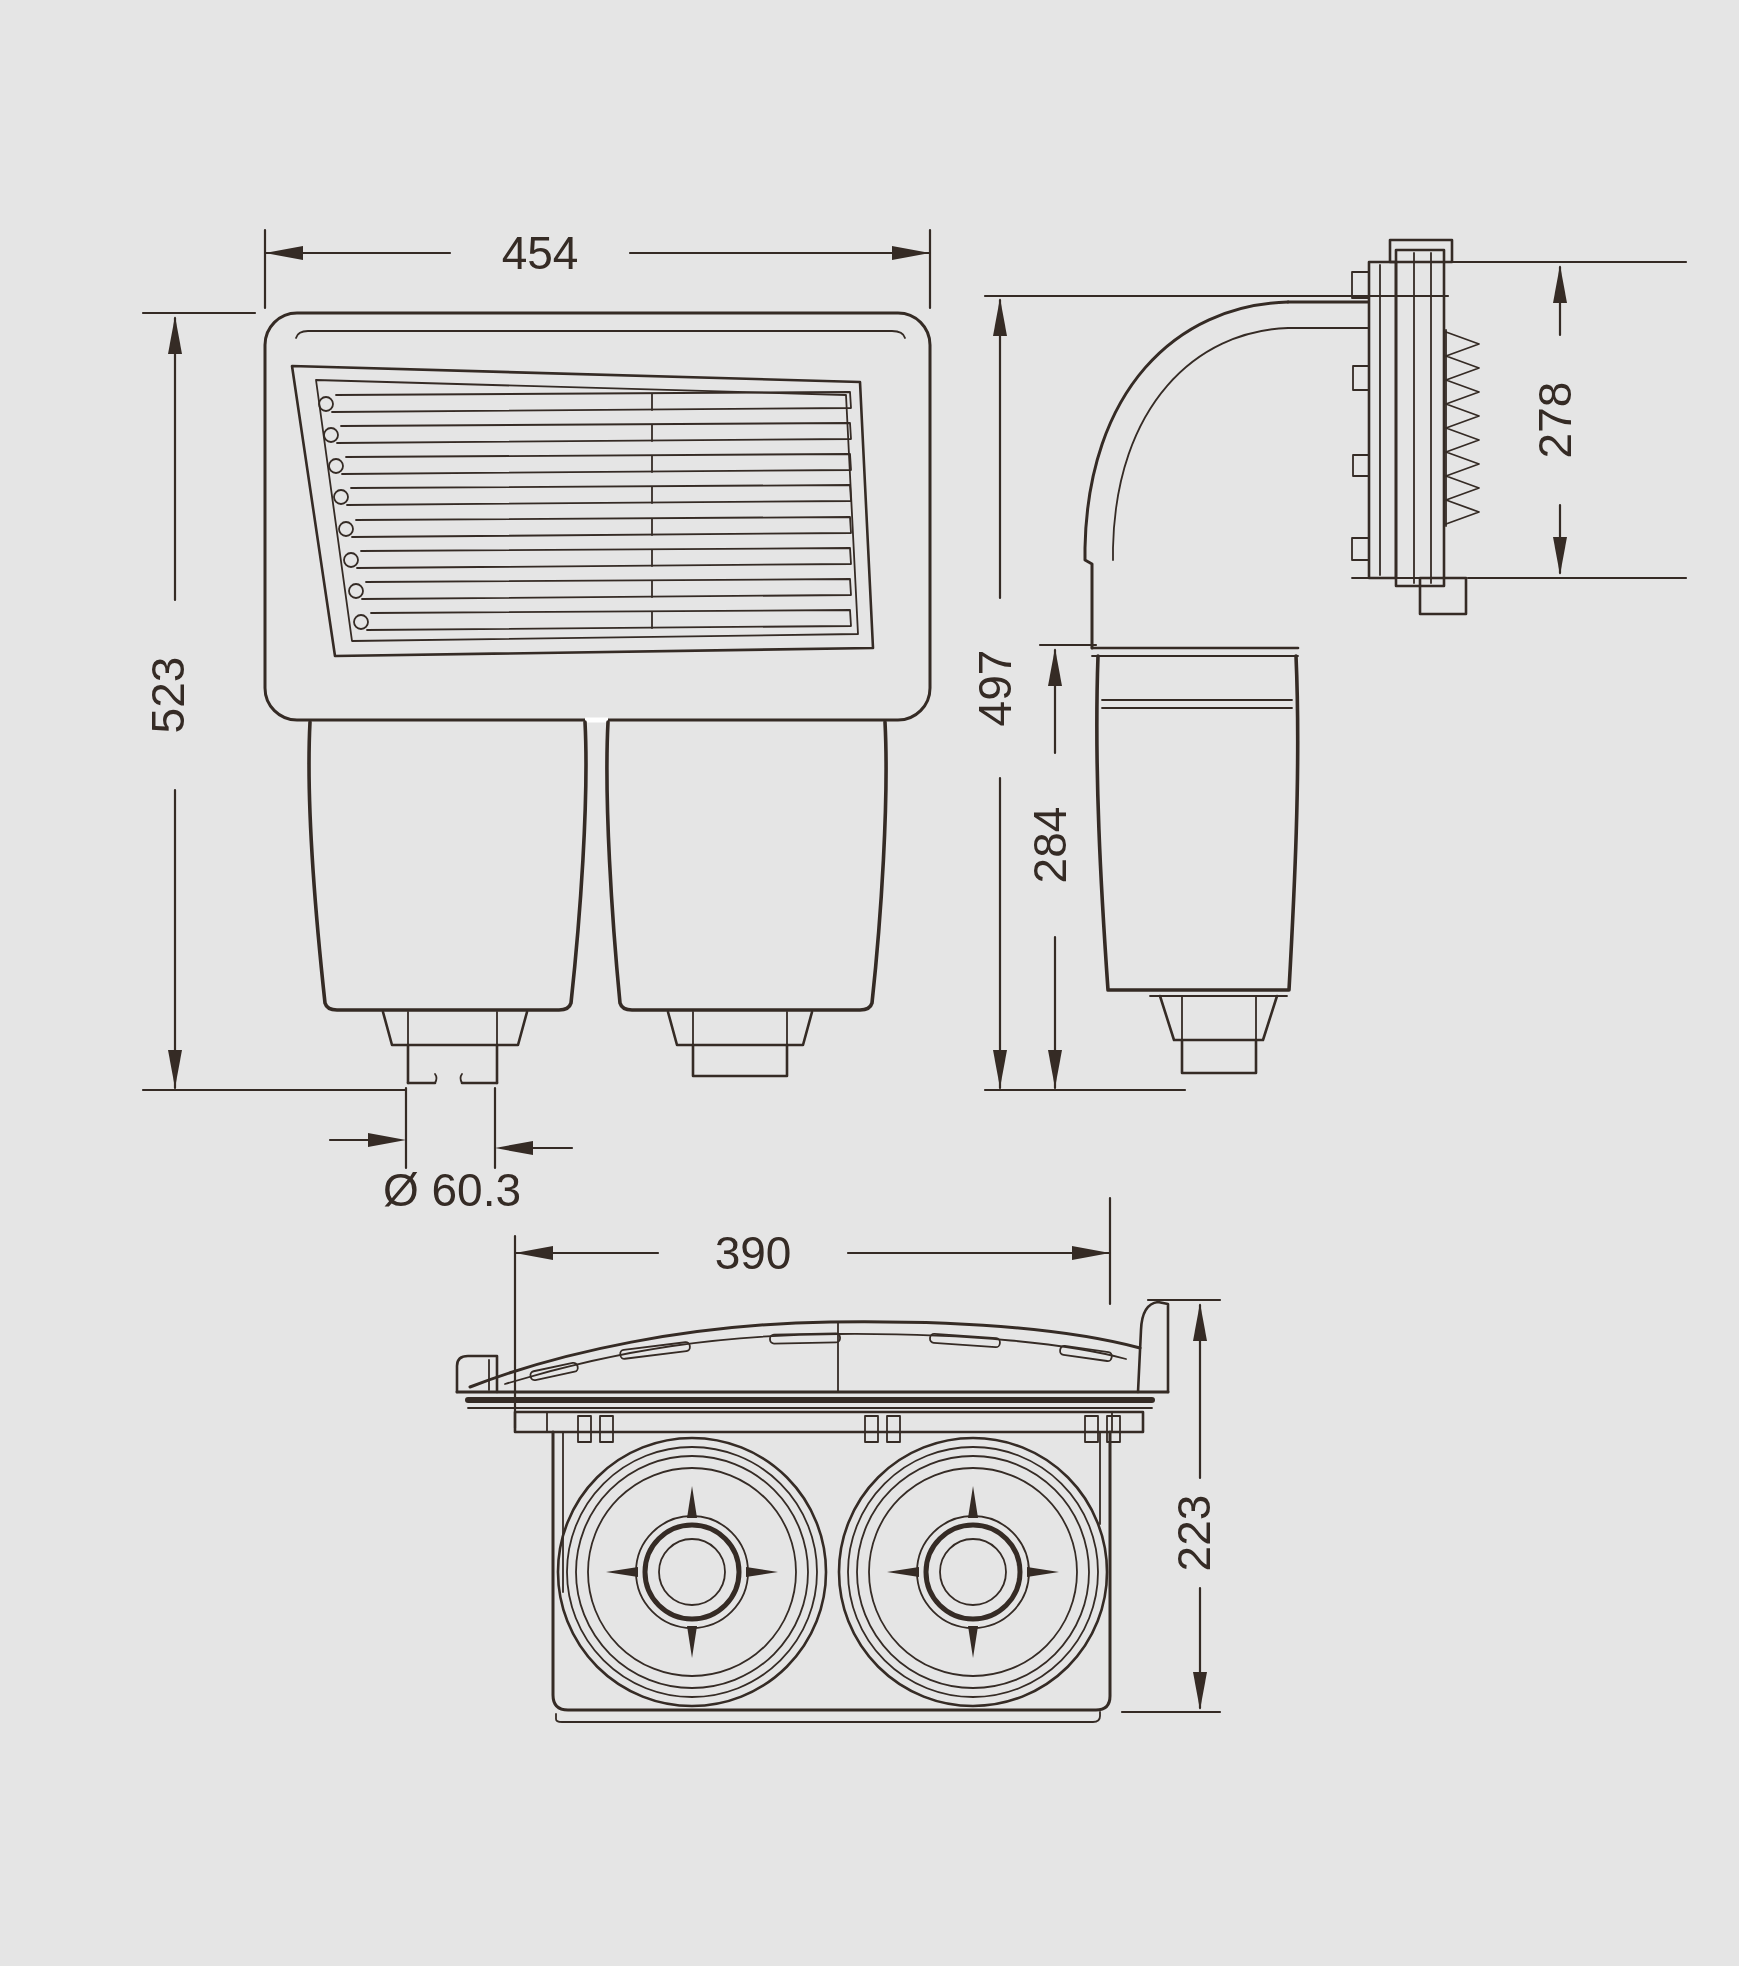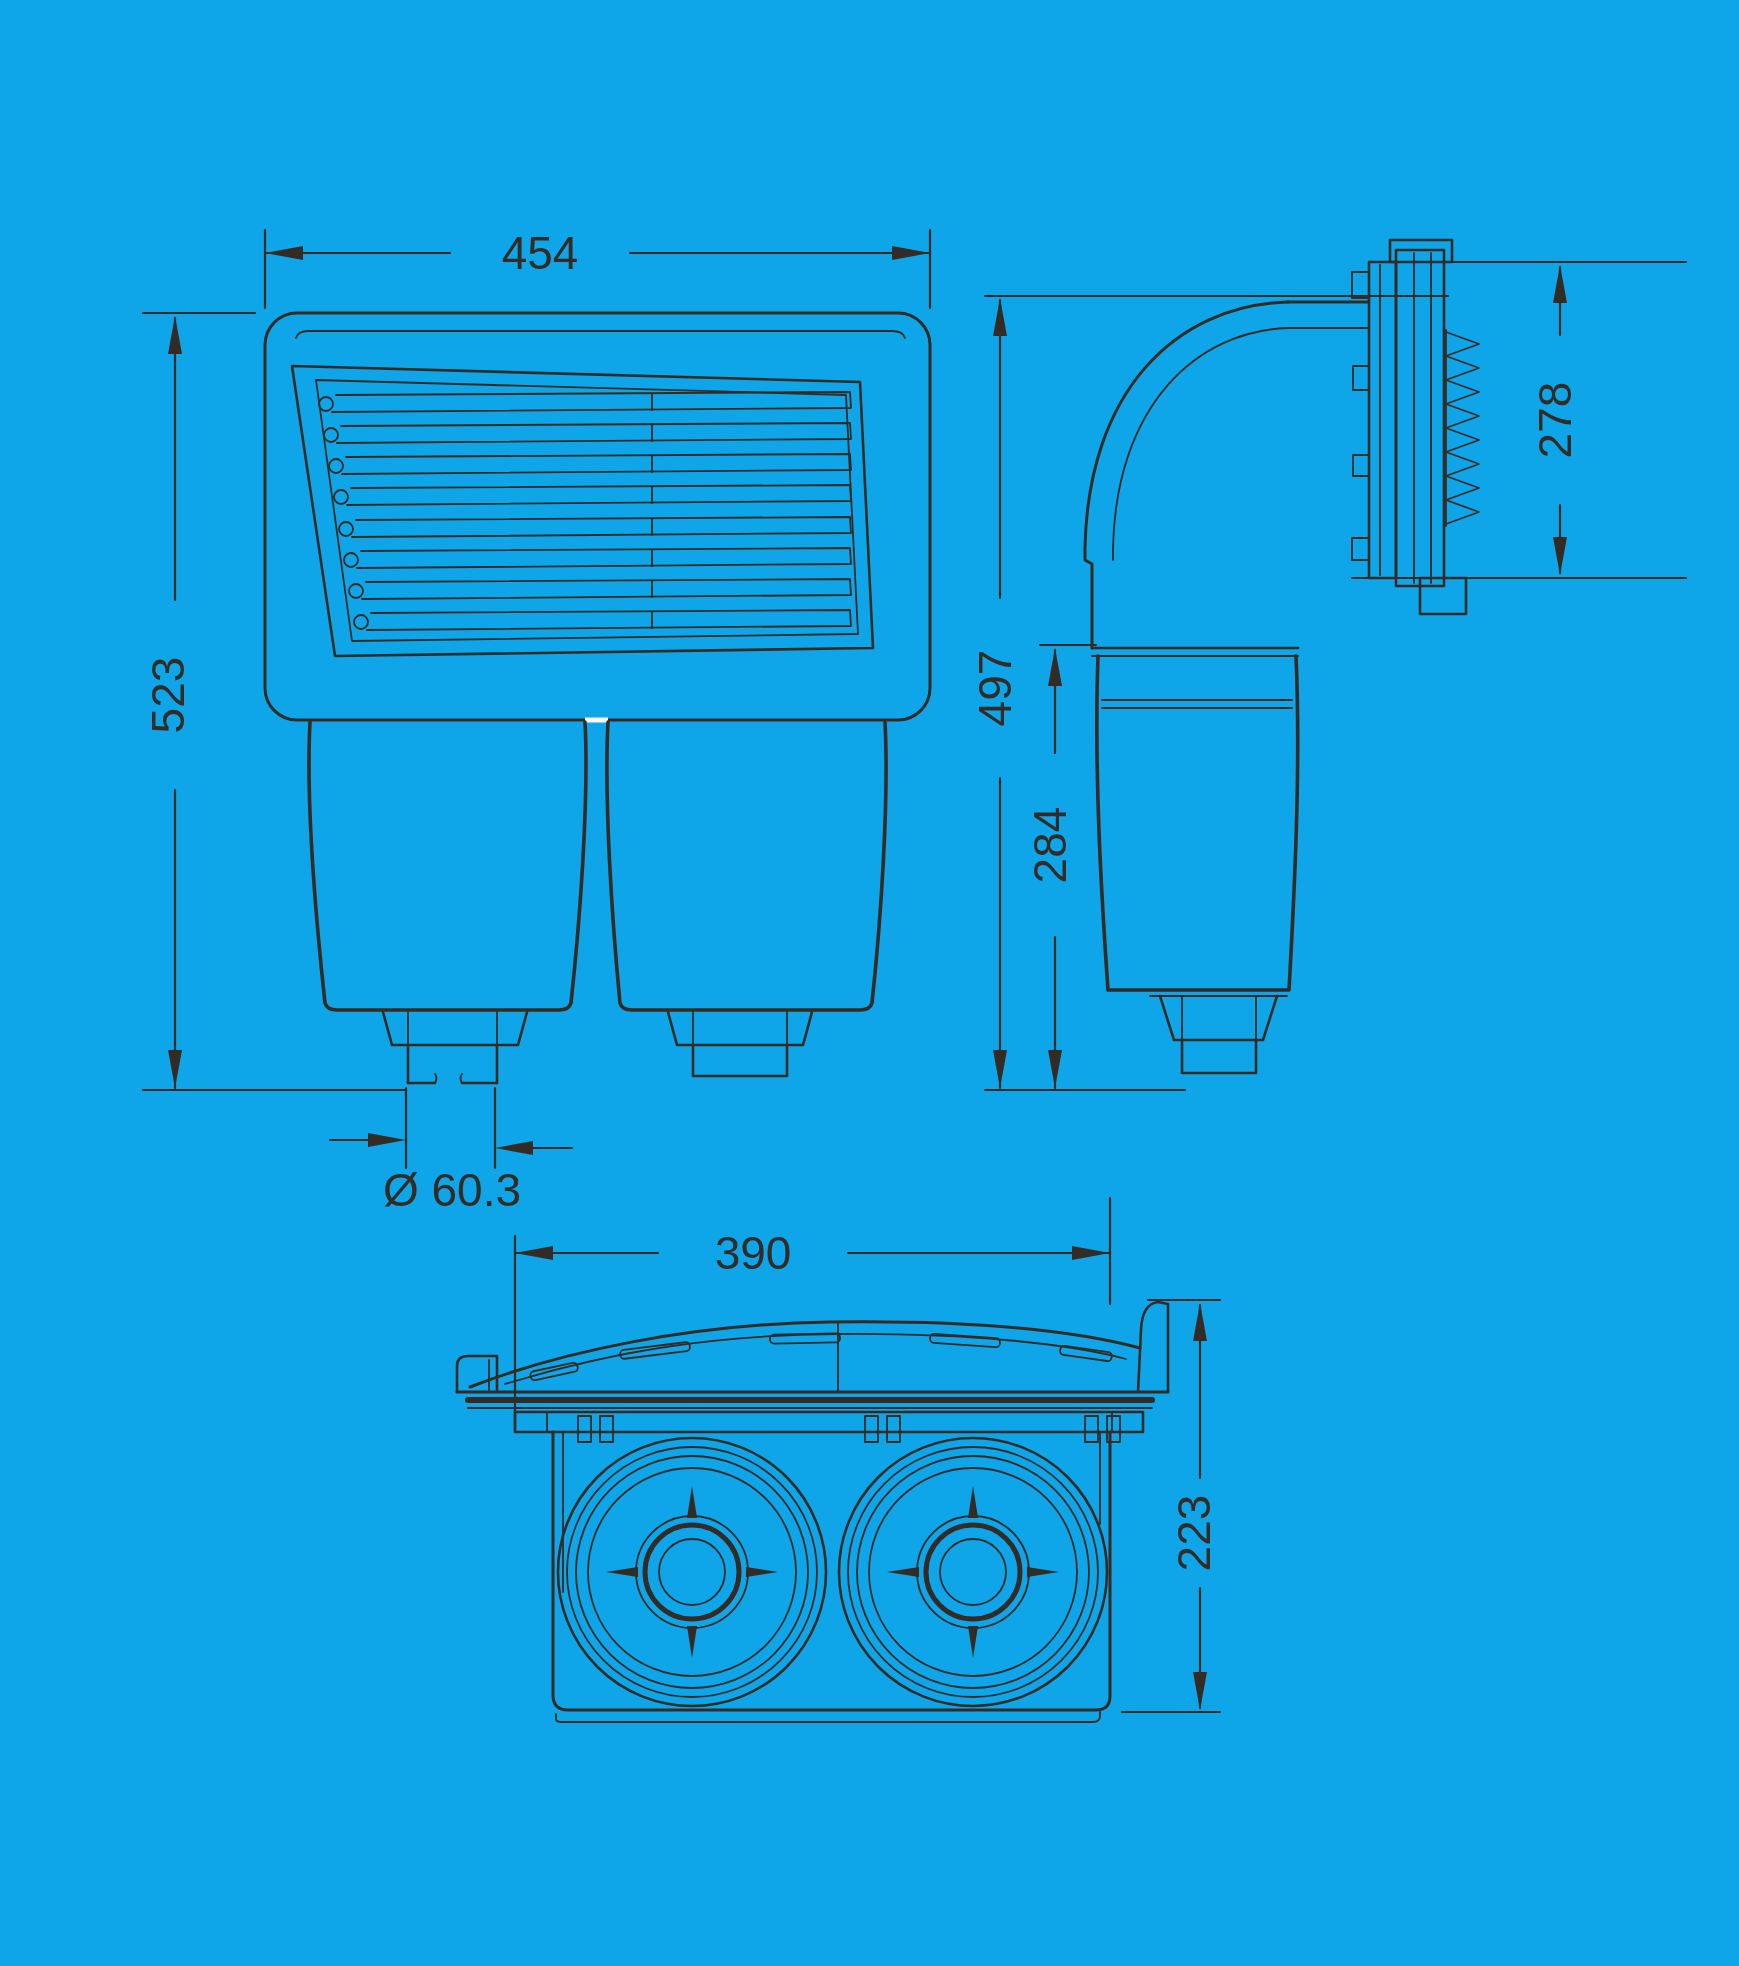--- a/index.html
+++ b/index.html
@@ -1,16 +1,16 @@
 <!DOCTYPE html>
 <html><head>
 <meta charset="utf-8">
 <style>
   html,body{margin:0;padding:0;background:#ffffff;}
-  .canvas{position:relative;width:1739px;height:1966px;background:#0ea5e9;overflow:hidden;}
+  .canvas{position:relative;width:1739px;height:1966px;background:#e5e5e5;overflow:hidden;}
   svg{display:block;}
   .ol{fill:none;stroke:#352b25;stroke-width:3;stroke-linecap:round;stroke-linejoin:round;}
   .olb{fill:none;stroke:#352b25;stroke-width:3.6;stroke-linecap:round;stroke-linejoin:round;}
   .ol2{fill:none;stroke:#352b25;stroke-width:2.6;stroke-linecap:round;stroke-linejoin:round;}
   .in{fill:none;stroke:#352b25;stroke-width:1.8;stroke-linecap:round;stroke-linejoin:round;}
   .dim{fill:none;stroke:#352b25;stroke-width:2.2;stroke-linecap:round;}
   .thk{fill:none;stroke:#352b25;stroke-width:6;stroke-linecap:round;}
   .arrow{fill:#352b25;stroke:none;}
   text{font-family:"Liberation Sans",sans-serif;font-size:46px;fill:#352b25;}
   .lbl{text-anchor:middle;dominant-baseline:central;}

